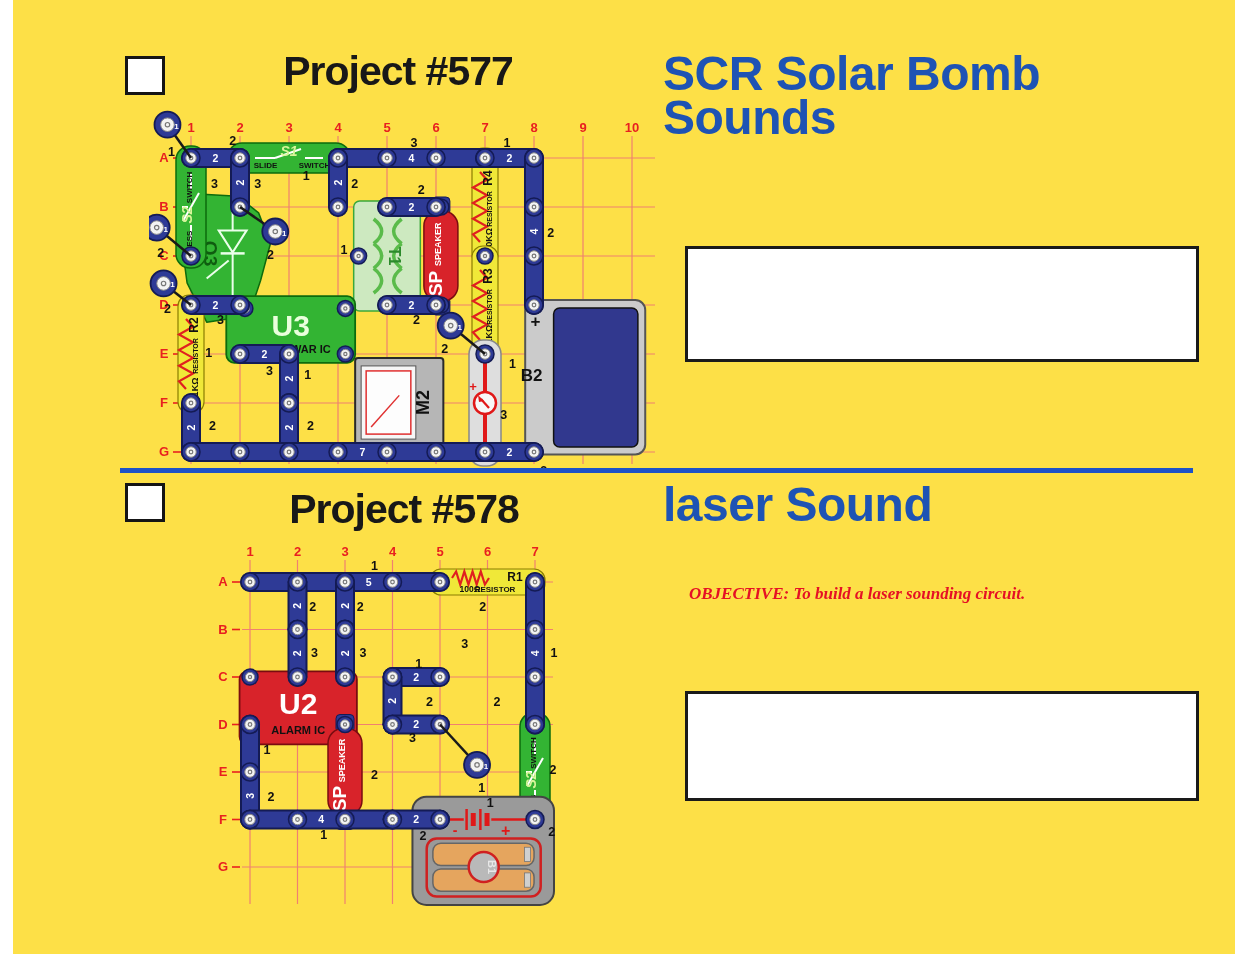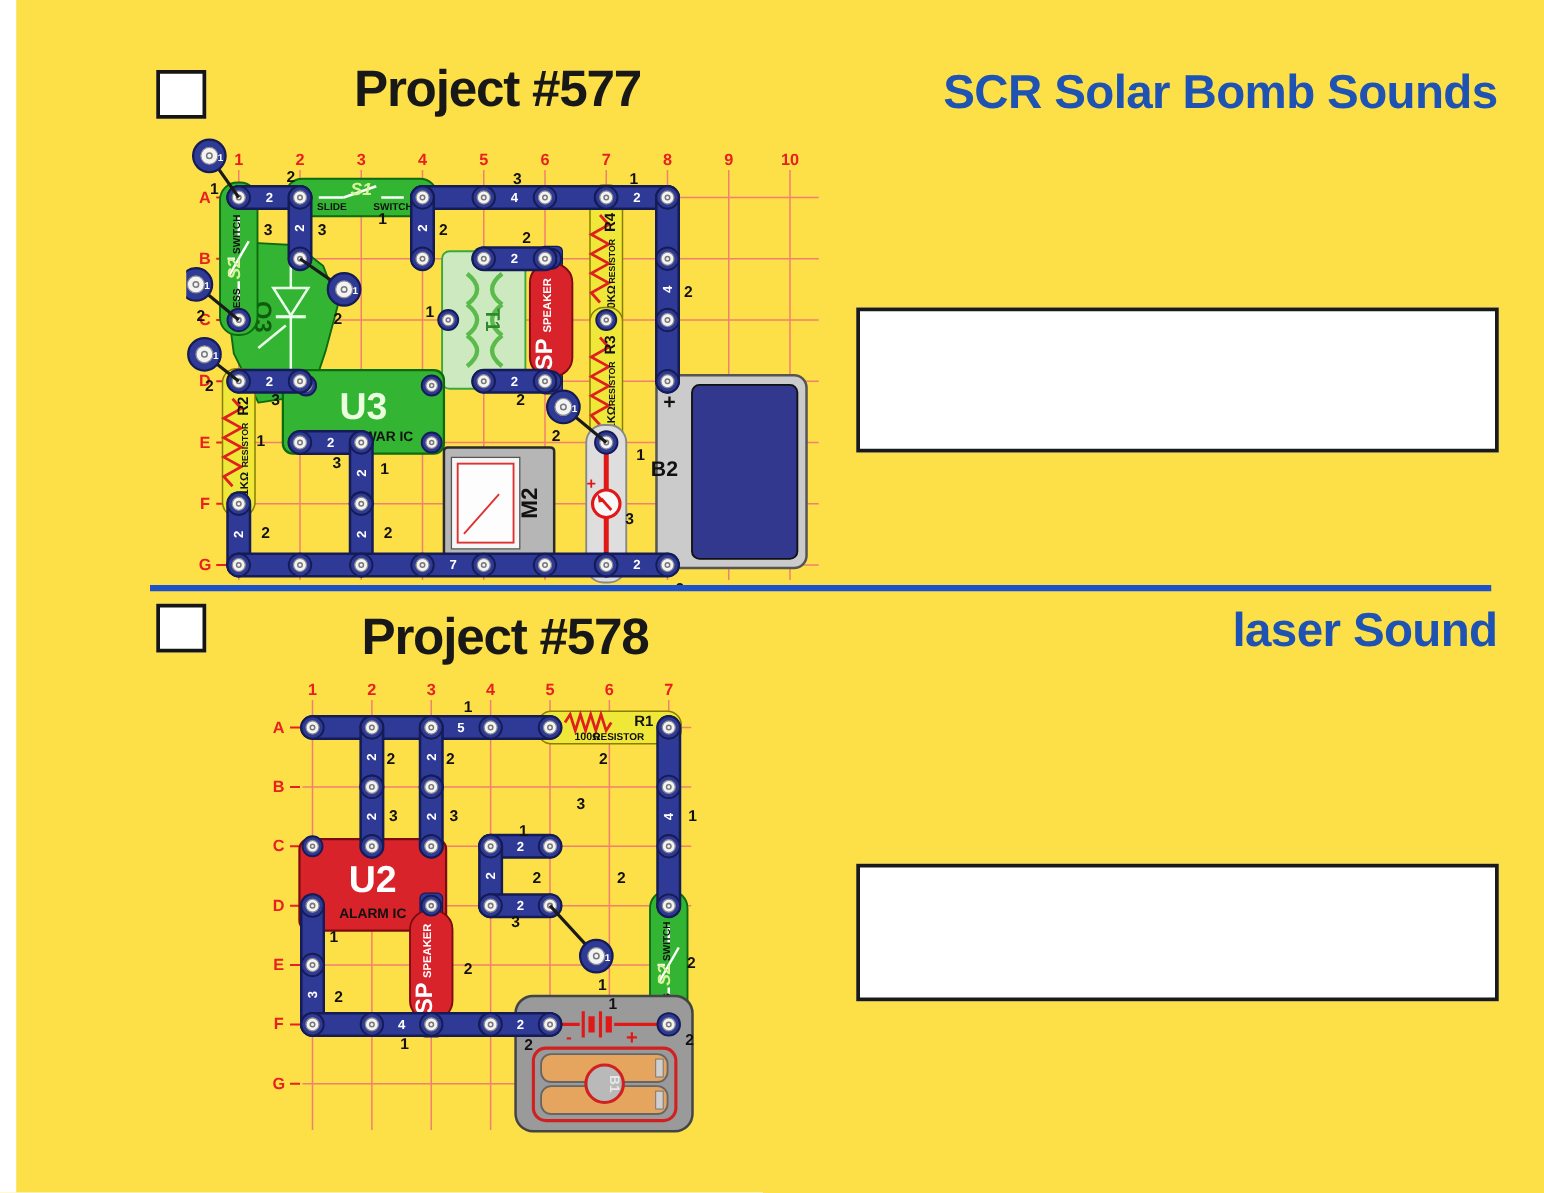--- a/index.html
+++ b/index.html
@@ -1,21 +1,21 @@
 <!DOCTYPE html>
 <html><head>
 <meta charset="utf-8">
 <style>
   html,body{margin:0;padding:0;background:#ffffff;}
   .page{position:relative;width:1235px;height:954px;background:#fde047;overflow:hidden;
         font-family:"Liberation Sans",sans-serif;margin-left:13px;}
   .abs{position:absolute;}
   .checkbox{width:34px;height:33px;border:3.5px solid #151515;background:#fff;}
   .proj-num{width:400px;text-align:center;font-size:41px;font-weight:bold;color:#181818;letter-spacing:-1px;}
-  .proj-title{width:535px;text-align:right;font-size:38px;font-weight:bold;color:#1e53b4;letter-spacing:-0.5px;line-height:44px;}
+  .proj-title{width:535px;text-align:left;font-size:48px;font-weight:bold;color:#1e53b4;letter-spacing:-0.5px;line-height:44px;}
   .objective{font-family:"Liberation Serif",serif;font-style:italic;font-weight:bold;
              font-size:17px;color:#e51025;}
   .answer-box{border:3px solid #1a1a1a;background:#fff;}
   .divider{background:#1d52c8;height:5px;}
   svg text{font-family:"Liberation Sans",sans-serif;}
 </style>
 </head>
 <body>
 
 <div class="page">
@@ -417,20 +417,21 @@
   <div class="abs divider" style="left:107px;top:468px;width:1073px;"></div>
 
   <div class="abs checkbox" style="left:112px;top:483px;"></div>
 
   <div class="abs proj-num" style="left:191px;top:486px;">Project #578</div>
 
   <div class="abs proj-title" style="left:650px;top:483px;">
     <div>laser Sound</div>
   </div>
 
+  <div class="abs objective" style="left:676px;top:584px;">OBJECTIVE:  To build a laser sounding circuit.</div>
 
   <svg id="svg-c2" class="abs" style="left:196px;top:532px;" width="350" height="380" viewBox="0 0 350 380">
       <line x1="41" y1="28" x2="41" y2="372" stroke="#f08070" stroke-width="1.2"></line>
       <text x="41" y="24" fill="#e82020" font-size="13" font-weight="bold" text-anchor="middle">1</text>
       <line x1="88.5" y1="28" x2="88.5" y2="372" stroke="#f08070" stroke-width="1.2"></line>
       <text x="88.5" y="24" fill="#e82020" font-size="13" font-weight="bold" text-anchor="middle">2</text>
       <line x1="136" y1="28" x2="136" y2="372" stroke="#f08070" stroke-width="1.2"></line>
       <text x="136" y="24" fill="#e82020" font-size="13" font-weight="bold" text-anchor="middle">3</text>
       <line x1="183.5" y1="28" x2="183.5" y2="372" stroke="#f08070" stroke-width="1.2"></line>
       <text x="183.5" y="24" fill="#e82020" font-size="13" font-weight="bold" text-anchor="middle">4</text>

